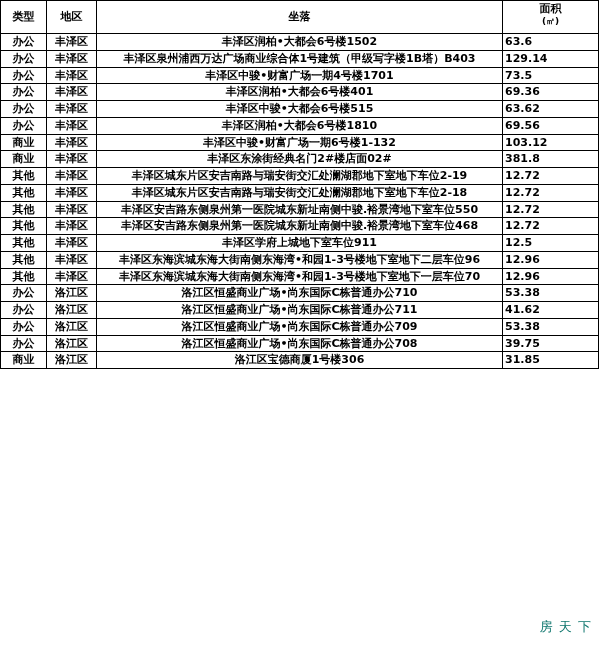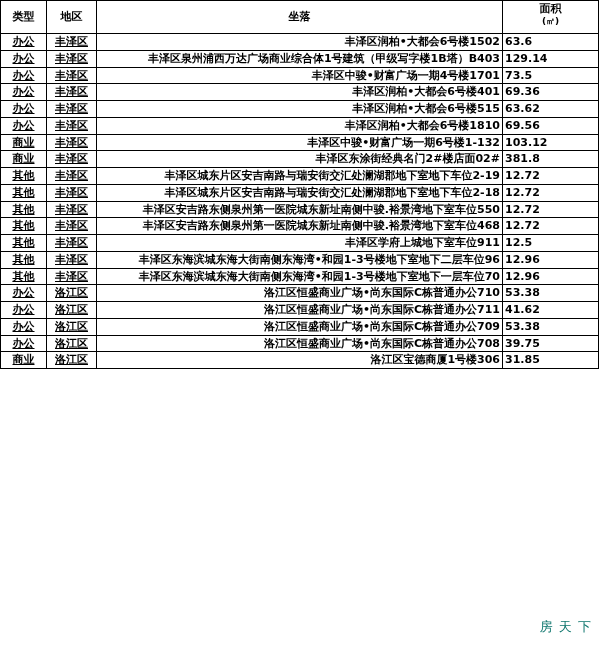--- a/index.html
+++ b/index.html
@@ -37,24 +37,23 @@
     padding: 5px 2px;
   }
   col.c-type  { width: 46px; }
   col.c-area  { width: 50px; }
   col.c-addr  { width: 406px; }
   col.c-size  { width: 96px; }
 
   td.type, td.area {
     text-align: center;
     white-space: nowrap;
-    text-decoration: underline;
   }
   td.addr {
-    text-align: right;
+    text-align: center;
     padding-left: 3px;
     word-break: break-all;
   }
   td.size {
     text-align: left;
     white-space: nowrap;
   }
   th.sizehead .unit {
     font-size: 9px;
     vertical-align: super;
@@ -112,21 +111,21 @@
       </tr>
       <tr>
         <td class="type">办公</td>
         <td class="area">丰泽区</td>
         <td class="addr">丰泽区润柏•大都会6号楼401</td>
         <td class="size">69.36</td>
       </tr>
       <tr>
         <td class="type">办公</td>
         <td class="area">丰泽区</td>
-        <td class="addr">丰泽区润柏•大都会6号楼515</td>
+        <td class="addr">丰泽区中骏•大都会6号楼515</td>
         <td class="size">63.62</td>
       </tr>
       <tr>
         <td class="type">办公</td>
         <td class="area">丰泽区</td>
         <td class="addr">丰泽区润柏•大都会6号楼1810</td>
         <td class="size">69.56</td>
       </tr>
       <tr>
         <td class="type">商业</td>

